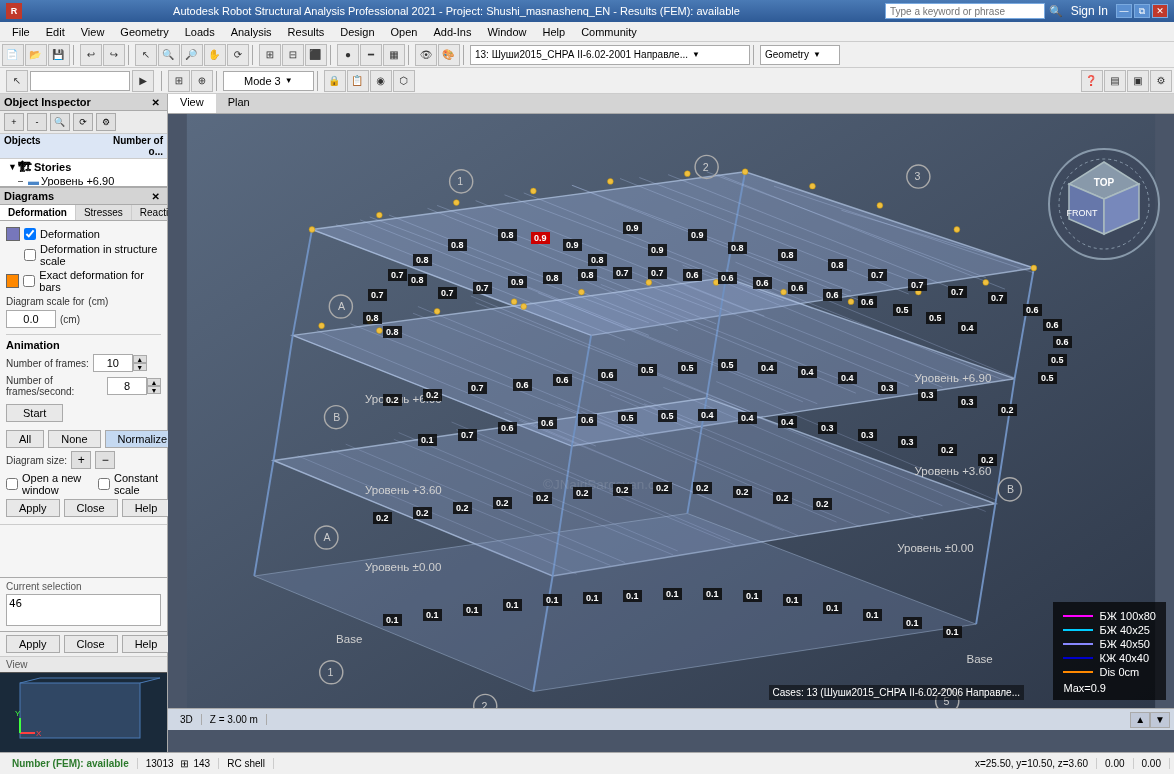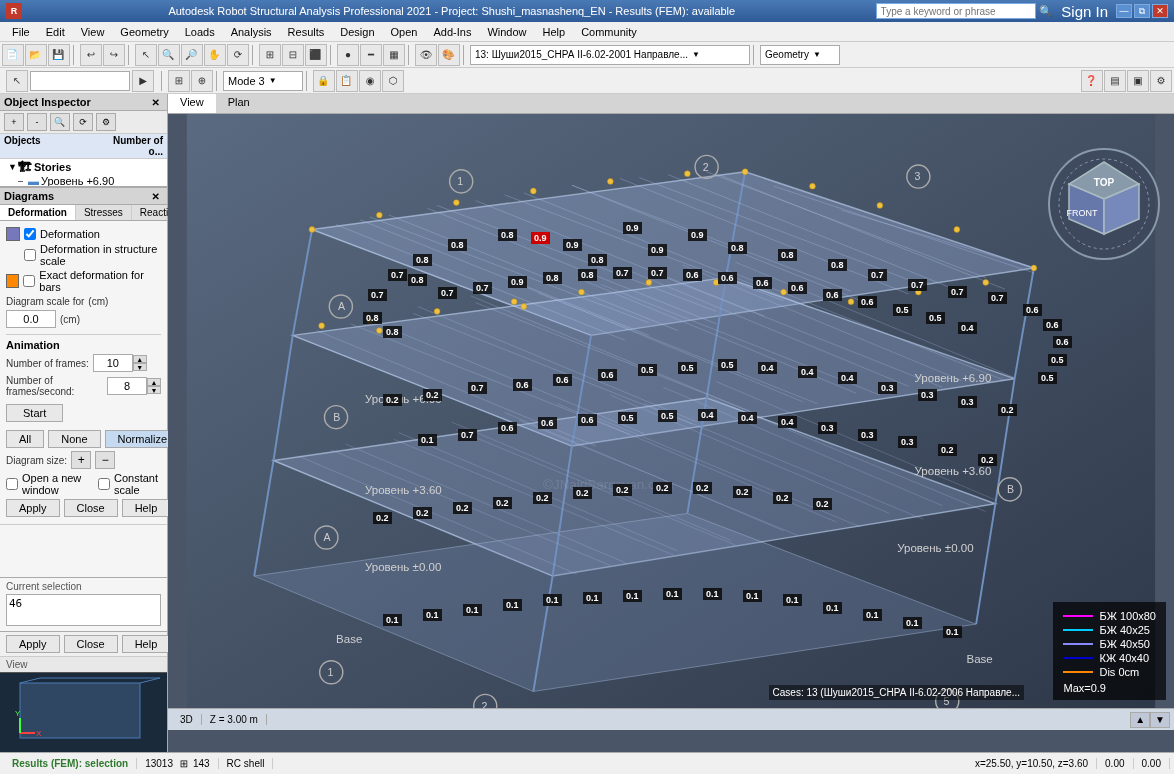--- a/index.html
+++ b/index.html
@@ -297,21 +297,21 @@
 <div id="titlebar">
   <div style="display:flex;align-items:center;">
     <div style="width:16px;height:16px;background:#c0392b;margin-right:6px;display:flex;align-items:center;justify-content:center;color:white;font-size:9px;font-weight:bold;">R</div>
   </div>
   <div class="title">Autodesk Robot Structural Analysis Professional 2021 - Project: Shushi_masnashenq_EN - Results (FEM): available</div>
   <div style="display:flex;align-items:center;gap:8px;">
     <div style="display:flex;align-items:center;gap:4px;">
       <input style="width: 160px; height: 16px; font-size: 10px; border: 1px solid rgb(122, 170, 224); padding: 0px 4px;" placeholder="Type a keyword or phrase">
       <span style="color:white;font-size:11px;">🔍</span>
     </div>
-    <span style="color:white;cursor:pointer;font-size:15px;">Sign In</span>
+    <span style="color:white;cursor:pointer;font-size:12px;">Sign In</span>
     <div style="display:flex;gap:2px;">
       <div class="win-btn">—</div>
       <div class="win-btn">⧉</div>
       <div class="win-btn close">✕</div>
     </div>
   </div>
 </div>
 
 <div id="menubar">
   <div class="menu-item">File</div>
@@ -370,21 +370,21 @@
     <div class="tb-btn">↖</div>
     <div style="height:20px;width:100px;background:white;border:1px solid #aaa;display:flex;align-items:center;padding:0 4px;font-size:11px;">
       <input style="width: 90px; border: none; outline: none; font-size: 11px;">
     </div>
     <div class="tb-btn">▶</div>
   </div>
   <div class="tb-separator"></div>
   <div class="tb-btn">⊞</div>
   <div class="tb-btn">⊕</div>
   <div class="tb-separator"></div>
-  <div style="height:20px;background:white;border:1px solid #aaa;display:flex;align-items:center;padding:0 4px;font-size:11px;min-width:80px;cursor:pointer;">
+  <div style="height:20px;background:white;border:1px solid #aaa;display:flex;align-items:center;padding:0 20px;font-size:11px;min-width:80px;cursor:pointer;">
     <span>Mode 3</span>
       <span style="font-size:8px;margin-left:4px;">▼</span>
   </div>
   <div class="tb-separator"></div>
   <div class="tb-btn">🔒</div>
   <div class="tb-btn">📋</div>
   <div class="tb-btn">◉</div>
   <div class="tb-btn">⬡</div>
   <div style="flex:1;"></div>
   <div class="tb-btn">❓</div>
@@ -899,21 +899,21 @@
         <div style="flex:1;"></div>
         <div class="vp-nav-btn">▲</div>
         <div class="vp-nav-btn">▼</div>
       </div>
     </div>
   </div>
 </div>
 
 <div id="statusbar">
   <div class="status-section">
-    <span class="status-green">Results (FEM): selection</span>
+    <span class="status-green">Number (FEM): available</span>
   </div>
   <div class="status-section">
     <span>13013</span>
     <span style="margin-left:4px;">⊞</span>
     <span style="margin-left:2px;">143</span>
   </div>
   <div class="status-section">
     <span>RC shell</span>
   </div>
   <div style="flex:1;"></div>

